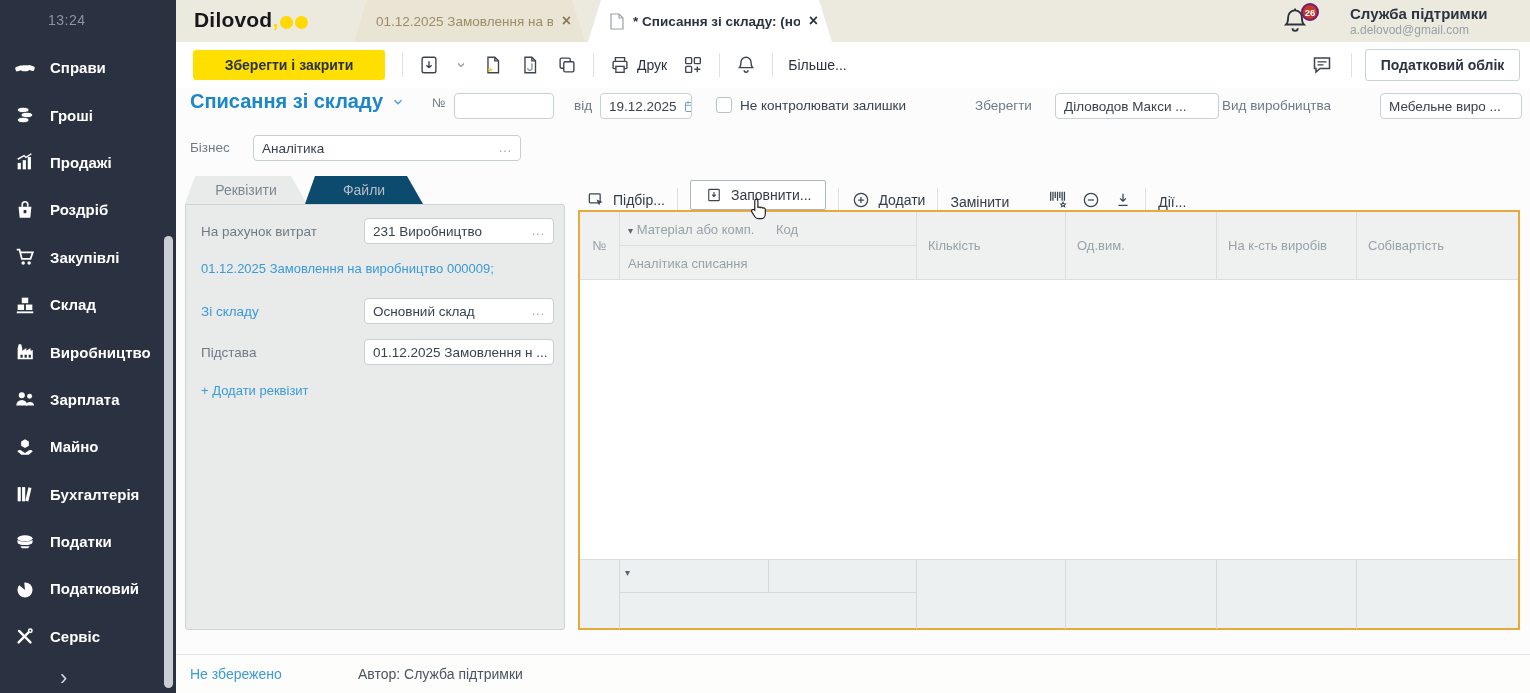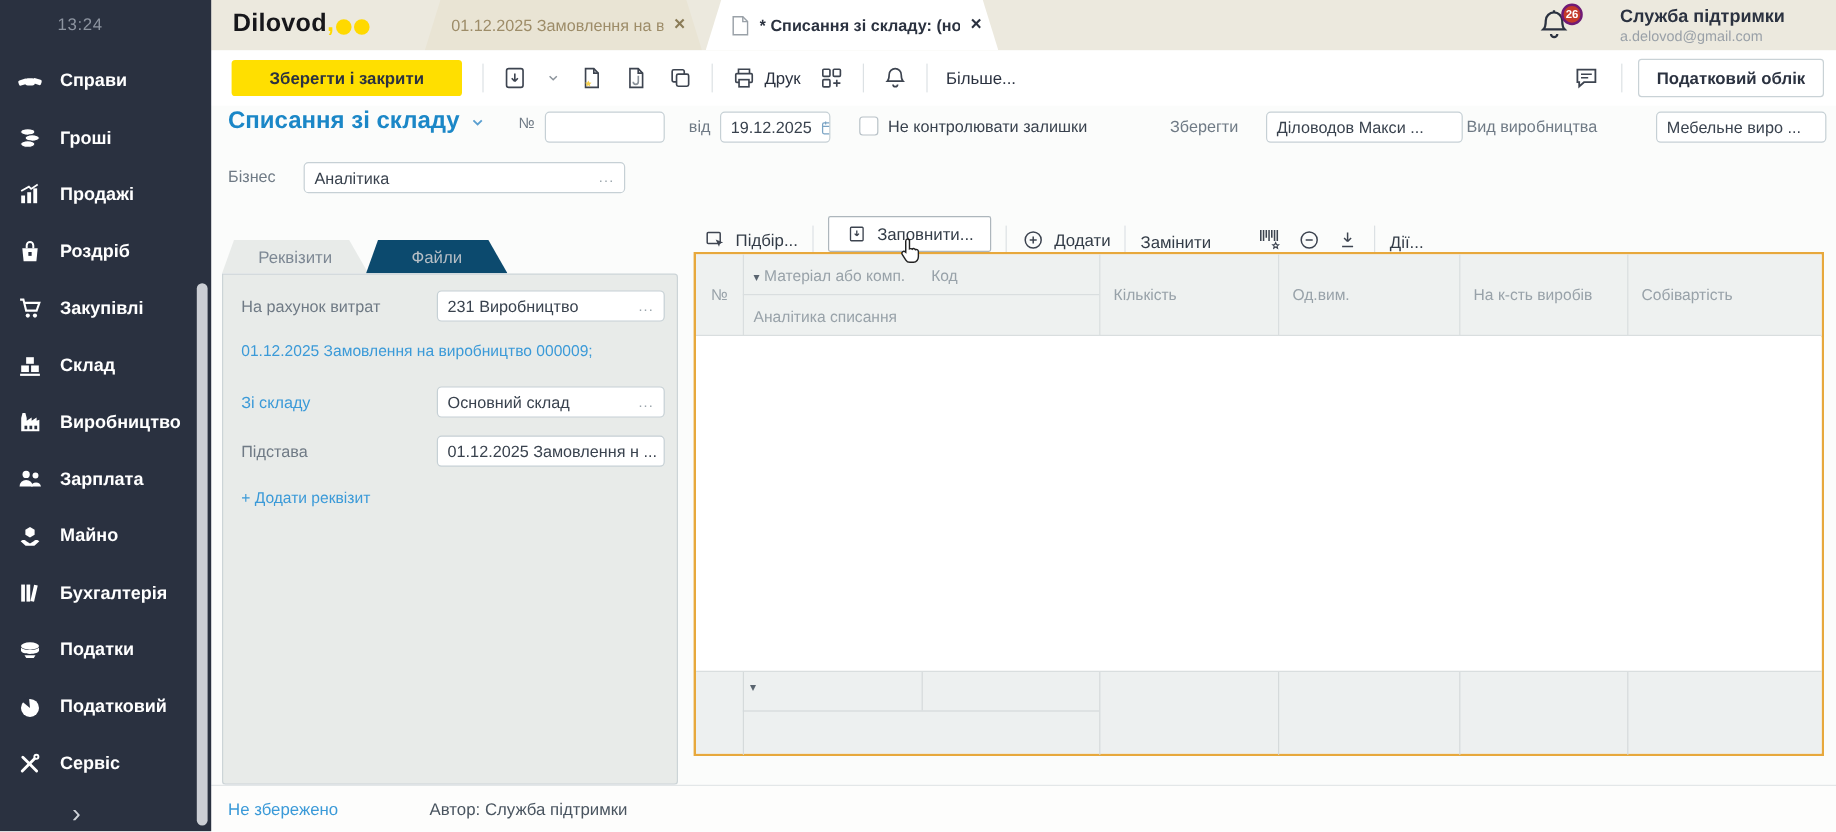--- a/index.html
+++ b/index.html
@@ -53,21 +53,21 @@
   .lbl { position:absolute; font-size:13.5px; color:#6f7a85; }
   .ipt { position:absolute; height:26px; background:#fff; border:1px solid #c6d0d5; border-radius:4px; display:flex; align-items:center; padding:0 8px; font-size:13.5px; color:#39424e; white-space:nowrap; overflow:hidden; cursor:pointer; }
   .ipt .dots { margin-left:auto; color:#9aa4ab; font-size:12px; letter-spacing:1px; padding-left:6px; }
   .num-input { position:absolute; left:278px; top:5px; width:100px; height:26px; border:1px solid #c6d0d5; border-radius:4px; padding:0 8px; font-family:inherit; font-size:13.5px; color:#39424e; }
   .checkbox { position:absolute; left:540px; top:9px; width:16px; height:16px; background:#fff; border:1.5px solid #b9c2c8; border-radius:3px; cursor:pointer; }
 
   
   .biz-row { position:absolute; top:132px; left:0; right:0; height:32px;padding-left:48px; }
 
   
-  .panel { position:absolute; left:9px; top:176px; width:380px; height:454px;margin-top:24px; }
+  .panel { position:absolute; left:9px; top:176px; width:380px; height:454px; }
   .ptab { position:absolute; top:0; height:28px; display:flex; align-items:center; justify-content:center; font-size:14px; clip-path:polygon(0 100%, 10px 0, calc(100% - 16px) 0, 100% 100%); cursor:pointer; }
   .ptab-1 { left:0; width:122px; background:#e8ebe9; color:#7d8894; }
   .ptab-2 { left:120px; width:118px; background:#0c4a6e; color:#b6bec5; }
   .panel-body { position:absolute; top:28px; left:0; right:0; bottom:0; background:#e8ebe9; border:1px solid #ccd4d7; border-radius:0 3px 3px 3px; }
   .p-lbl { position:absolute; left:15px; font-size:13.5px; color:#6f7a85; }
   .p-lbl-blue { color:#3b9ad8; }
   .p-ipt { left:178px; width:190px; }
   .p-link { position:absolute; left:15px; font-size:13px; color:#3b9ad8; white-space:nowrap; cursor:pointer; }
 
   

